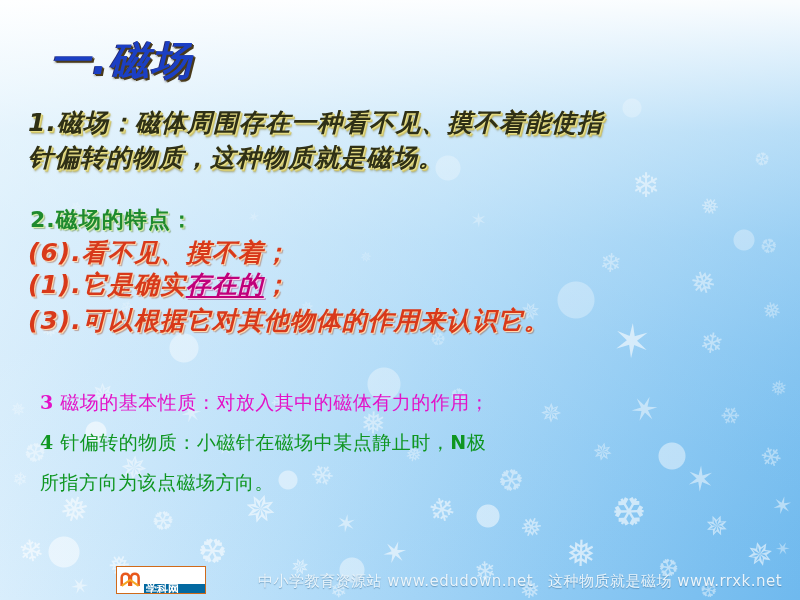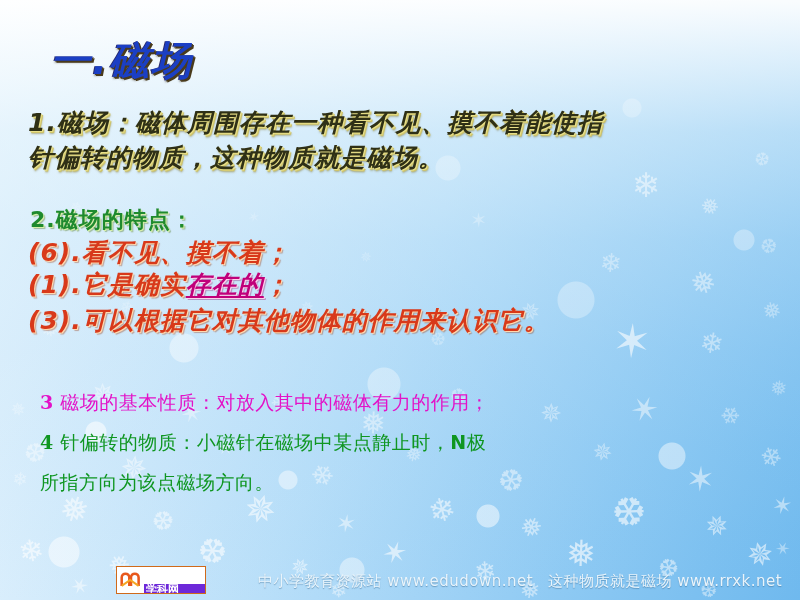--- a/index.html
+++ b/index.html
@@ -211,21 +211,21 @@
     font-weight: bold;
     color: #1b3a8c;
     white-space: nowrap;
   }
   .logo-url {
     font-size: 8px;
     font-weight: bold;
     color: #cc1111;
     white-space: nowrap;
   }
-  #logo-zxxk .logo-cn  { color: #ffffff; background: #6d28d9; padding: 0 2px; margin-top: 25px; }
+  #logo-zxxk .logo-cn  { color: #ffffff; background: #0369a1; padding: 0 2px; margin-top: 25px; }
   #logo-zxxk .logo-url { color: #e05a12; font-size: 6px; }
   #logo-zxxk .logo-texts { background: #ffffff; }
 
   .footer-text {
     position: absolute;
     bottom: 9px;
     font-size: 15px;
     color: #e9f4fb;
     white-space: nowrap;
     text-shadow: 0 1px 1px rgba(60,110,150,0.55);

